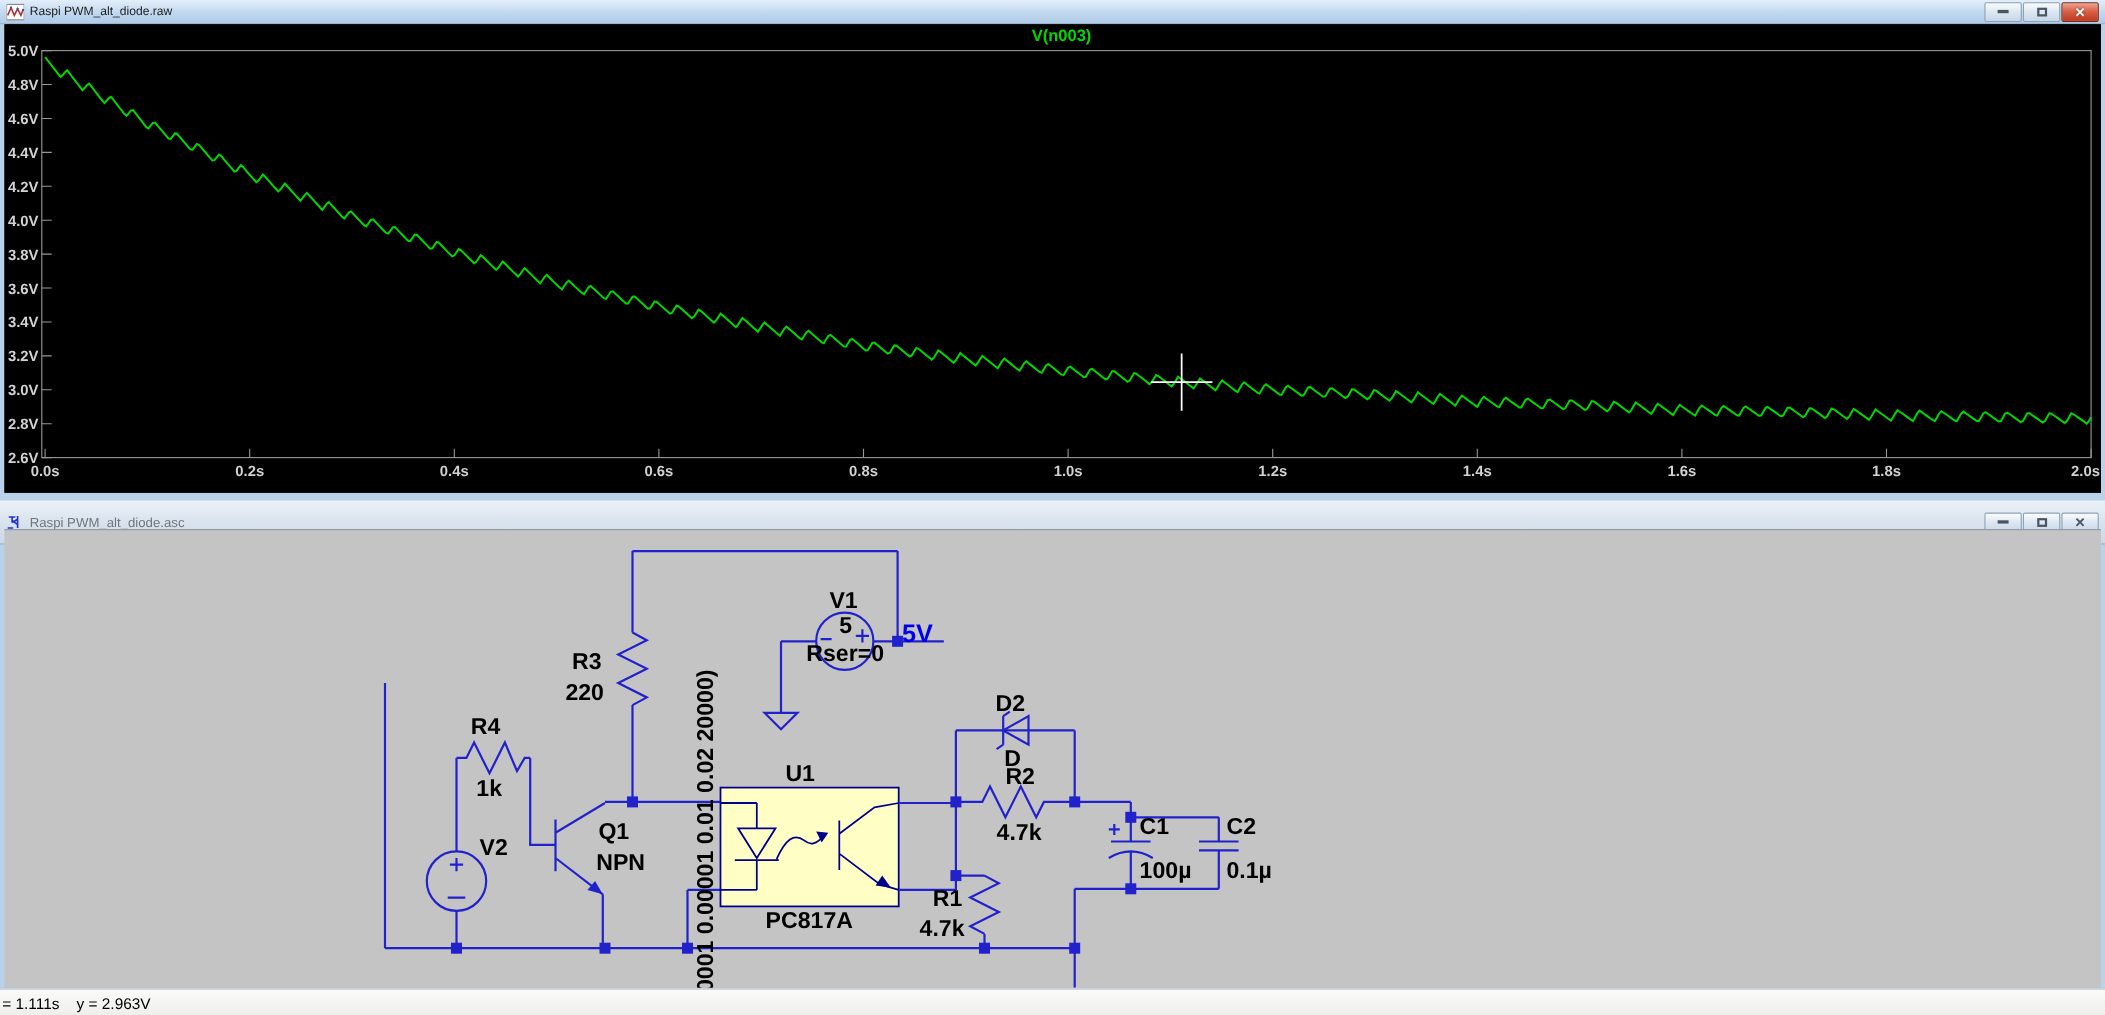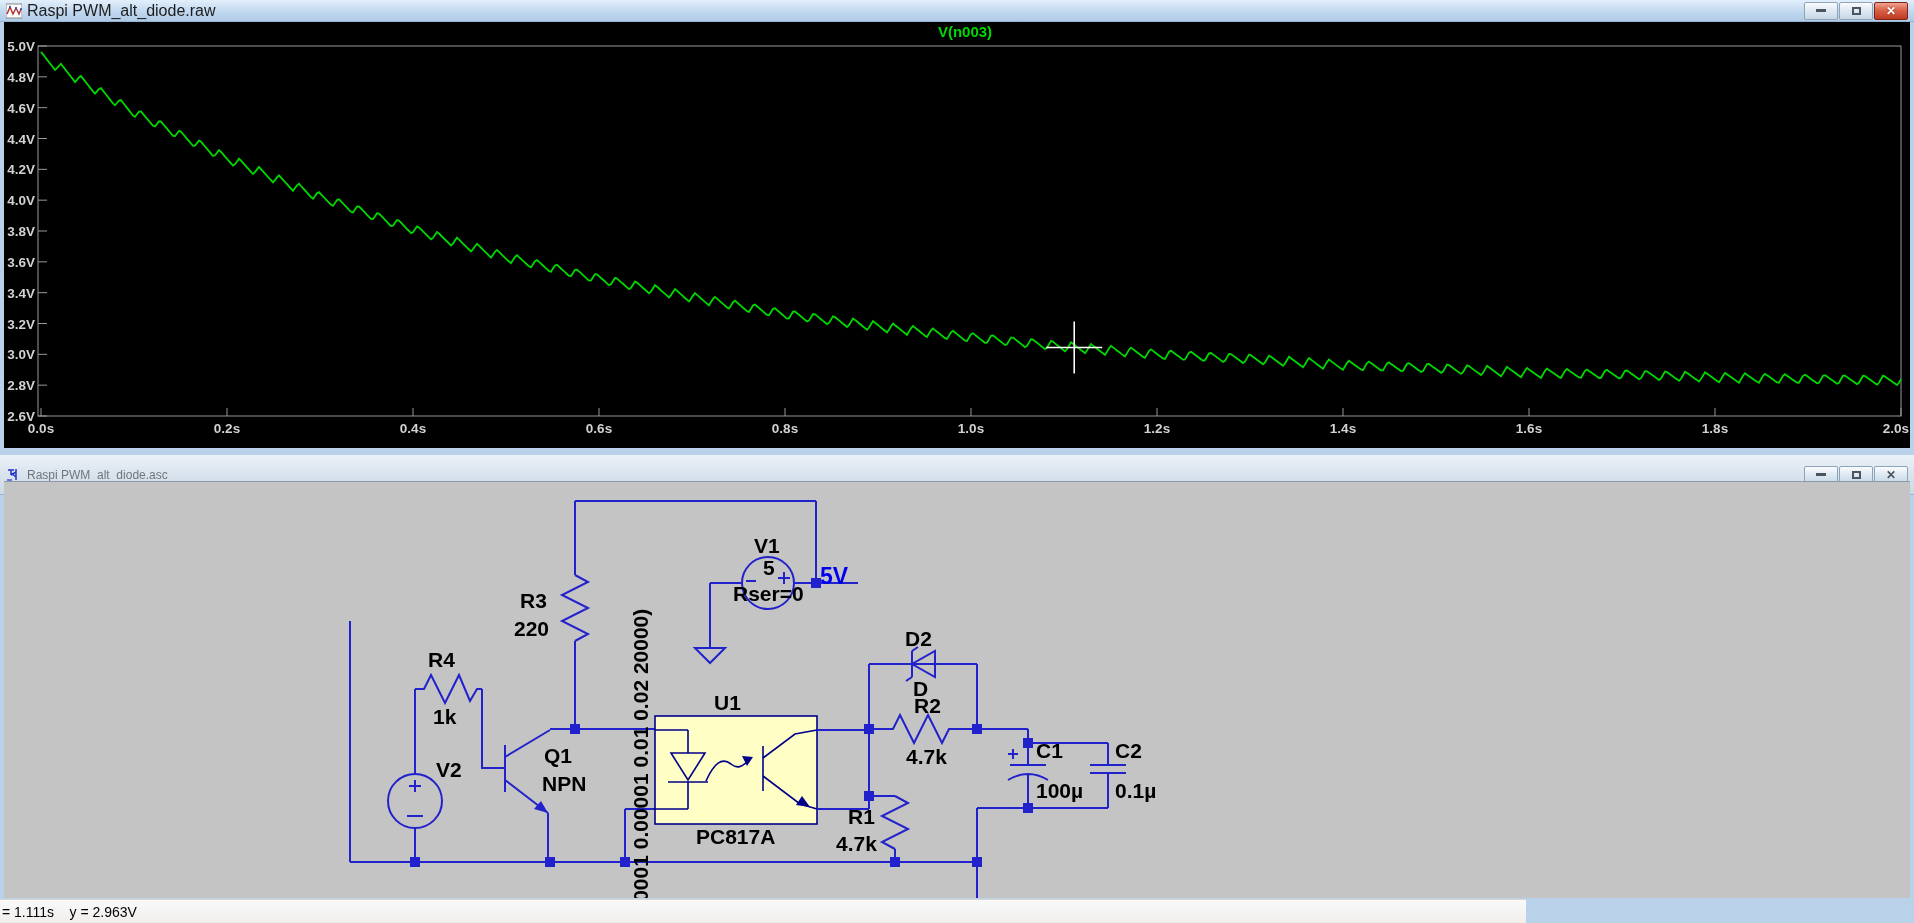--- a/index.html
+++ b/index.html
@@ -4,38 +4,38 @@
 <style>
   html,body{margin:0;padding:0;width:1914px;height:923px;overflow:hidden;
     font-family:"Liberation Sans",sans-serif;background:#b9d1e9;}
   .window{position:absolute;left:0;width:1914px;}
   .titlebar{position:absolute;left:0;top:0;width:100%;height:22px;
     display:flex;align-items:center;
     background:linear-gradient(#e3effb,#bed6ee 60%,#b1cbe7);
     border-bottom:1px solid #96b3cf;box-sizing:border-box;}
   .titlebar.inactive{background:linear-gradient(#ebf1f7,#d6e1ec 60%,#ccd8e5);height:40px;}
   .win-icon{width:16px;height:16px;margin:0 5px 0 6px;flex:0 0 auto;}
-  .win-title{font-size:16px;color:#1d1d1d;white-space:pre;}
+  .win-title{font-size:11px;color:#1d1d1d;white-space:pre;}
   .titlebar.inactive .win-title{color:#6f757c;font-size:12px;}
   .controls{margin-left:auto;display:flex;margin-right:6px;gap:1px;}
   .wbtn{width:34px;height:18px;border:1px solid #8ea4b8;border-radius:2px;
     background:linear-gradient(#fbfcfd,#dfe9f3 45%,#c8d7e6);
     display:flex;align-items:center;justify-content:center;cursor:default;
     box-sizing:border-box;}
   .wbtn .bar{width:10px;height:3px;background:#4a5560;}
   .wbtn .box{width:9px;height:8px;border:2px solid #4a5560;box-sizing:border-box;background:transparent;}
   .wbtn .x{font-size:12px;font-weight:bold;color:#4a5560;line-height:1;}
   .wbtn.close-active{background:linear-gradient(#f0a390,#d96248 45%,#bf3a22);border-color:#7e2615;}
   .wbtn.close-active .x{color:#fff;text-shadow:0 0 2px #7e2615;}
   #win-plot{top:0;height:455px;background:#b9d1e9;}
   #plot-svg{position:absolute;left:4px;top:22px;background:#000;display:block;}
   #win-sch{top:455px;height:444px;background:#b9d1e9;}
   #sch-svg{position:absolute;left:4px;top:26px;background:#c4c4c4;display:block;
     border-top:1px solid #8d9aa6;}
-  #statusbar{position:absolute;left:0;top:899px;width:1526px;height:24px;
+  #statusbar{position:absolute;left:0;top:899px;width:1914px;height:24px;
     background:linear-gradient(#fafafa,#efeeec);border-top:1px solid #d8d6d2;
     display:flex;align-items:center;}
   #status-text{font-size:14px;color:#000;margin-left:2px;white-space:pre;}
 </style>
 </head>
 <body>
 
 <div class="window" id="win-plot">
   <div class="titlebar">
     <svg class="win-icon" viewBox="0 0 16 16">

